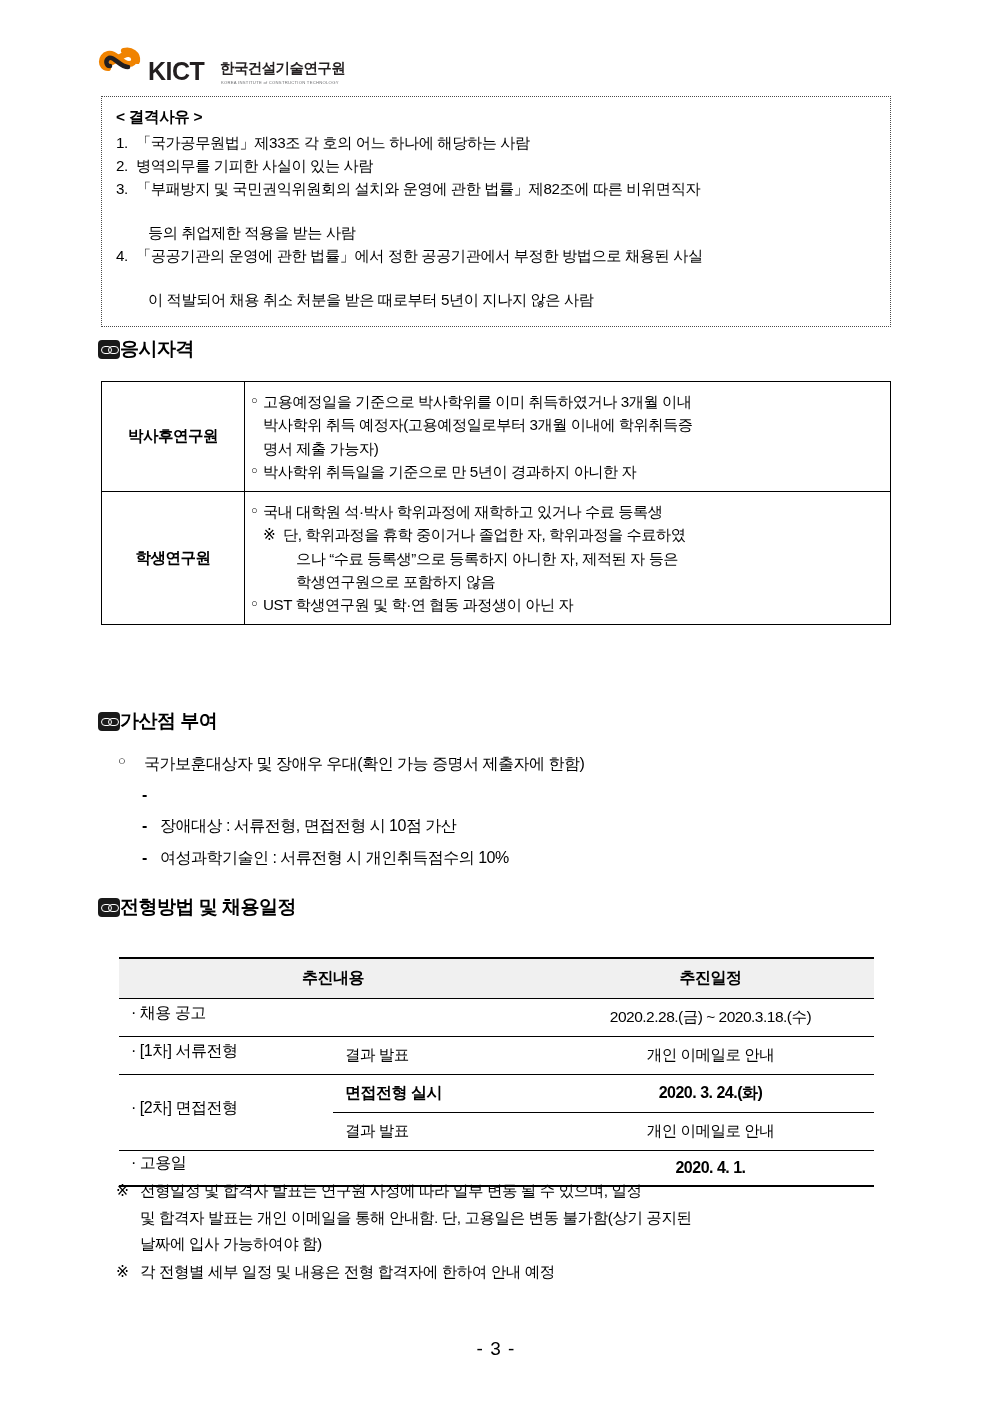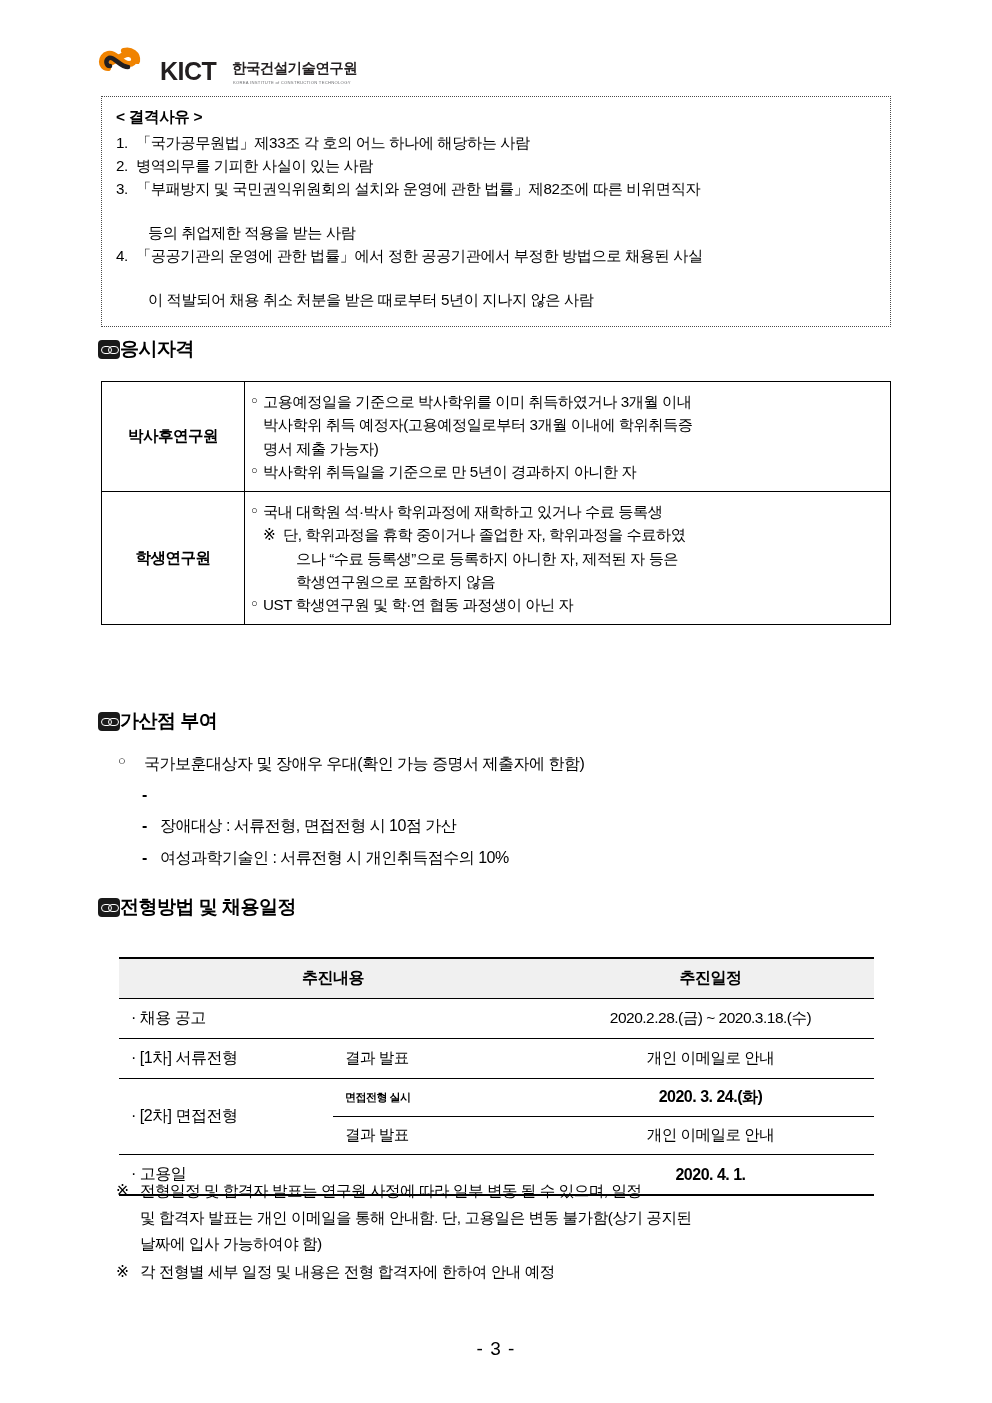--- a/index.html
+++ b/index.html
@@ -12,21 +12,21 @@
     position: relative;
     font-family: "Liberation Sans", "DejaVu Sans", sans-serif;
     color: #000000;
     overflow: hidden;
   }
 
   
   .logo-wrap {
     position: absolute;
     left: 98px; top: 42px;
-    display: flex; align-items: flex-end; gap: 16px;
+    display: flex; align-items: flex-end; gap: 4px;
   }
   .logo-mark {
     position: relative;
     width: 46px; height: 40px;
   }
   .logo-text-block { position: relative; top: 2px; }
   .logo-kict {
     font-size: 25px; font-weight: bold; letter-spacing: -0.5px;
     line-height: 1; color: #231f20;
     font-family: "Liberation Sans", sans-serif;
@@ -173,28 +173,28 @@
     border-top: 2.6px solid #000;
     border-bottom: 1px solid #000;
     font-size: 16px; font-weight: bold;
     letter-spacing: -0.5px;
     text-align: center;
     padding: 9px 0;
   }
   .sched-table tr.last-row td { border-bottom: 2.6px solid #000; }
   .cell-task {
     font-size: 16px; font-weight: bold; letter-spacing: -0.5px;
-    padding: 9px 0 9px 12px;
+    padding: 0 0 9px 12px;
   }
   .cell-sub {
     font-size: 15.5px; letter-spacing: -0.5px;
     padding: 8px 0 8px 12px;
     border-left: 1px solid #000;
   }
-  .cell-sub.b { font-weight: bold; font-size: 11px; }
+  .cell-sub.b { font-weight: bold; font-size: 16px; }
   .cell-date {
     font-size: 15.5px; letter-spacing: -0.5px;
     text-align: center;
     padding: 8px 0;
     border-left: 1px solid #000;
   }
   .cell-date.b { font-weight: bold; font-size: 16px; }
   .vline-r { border-right: 1px solid #000; }
 
   

